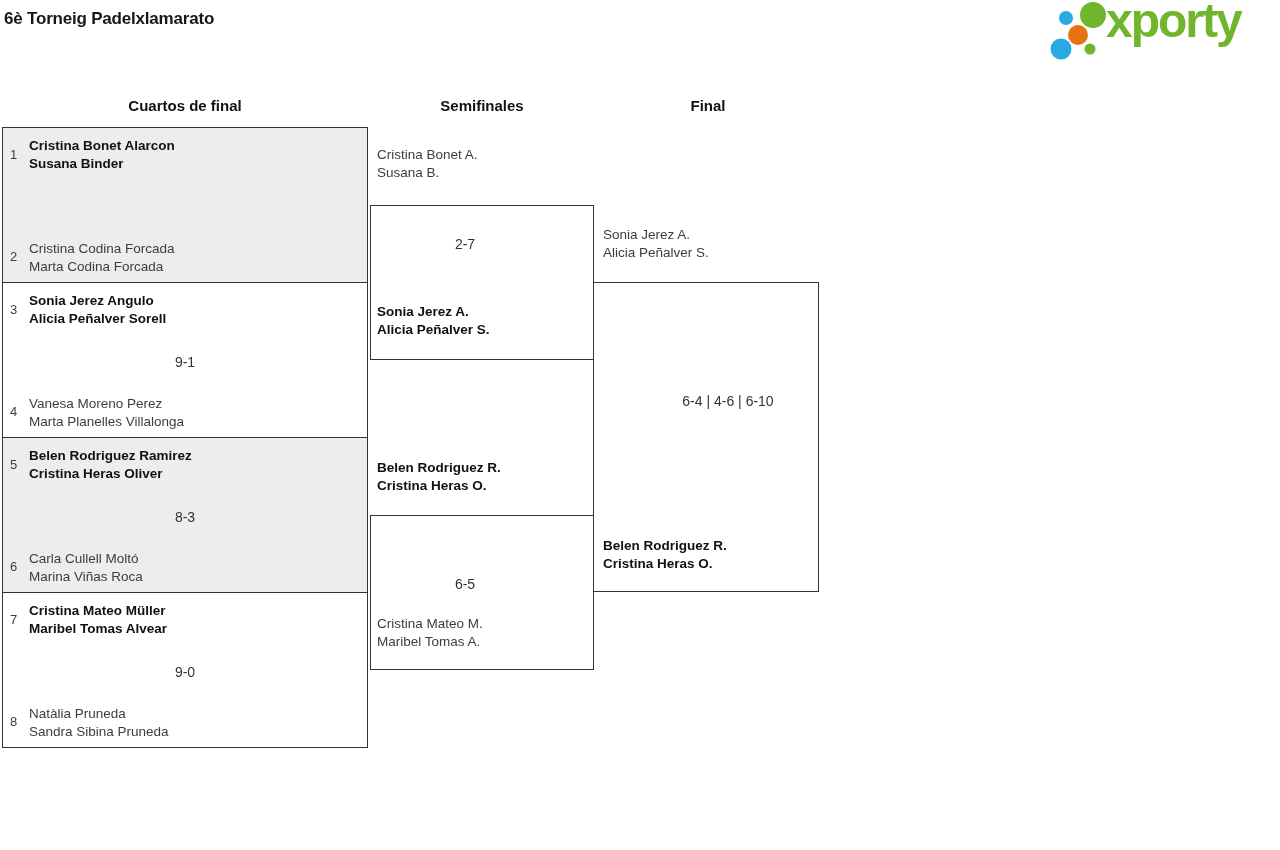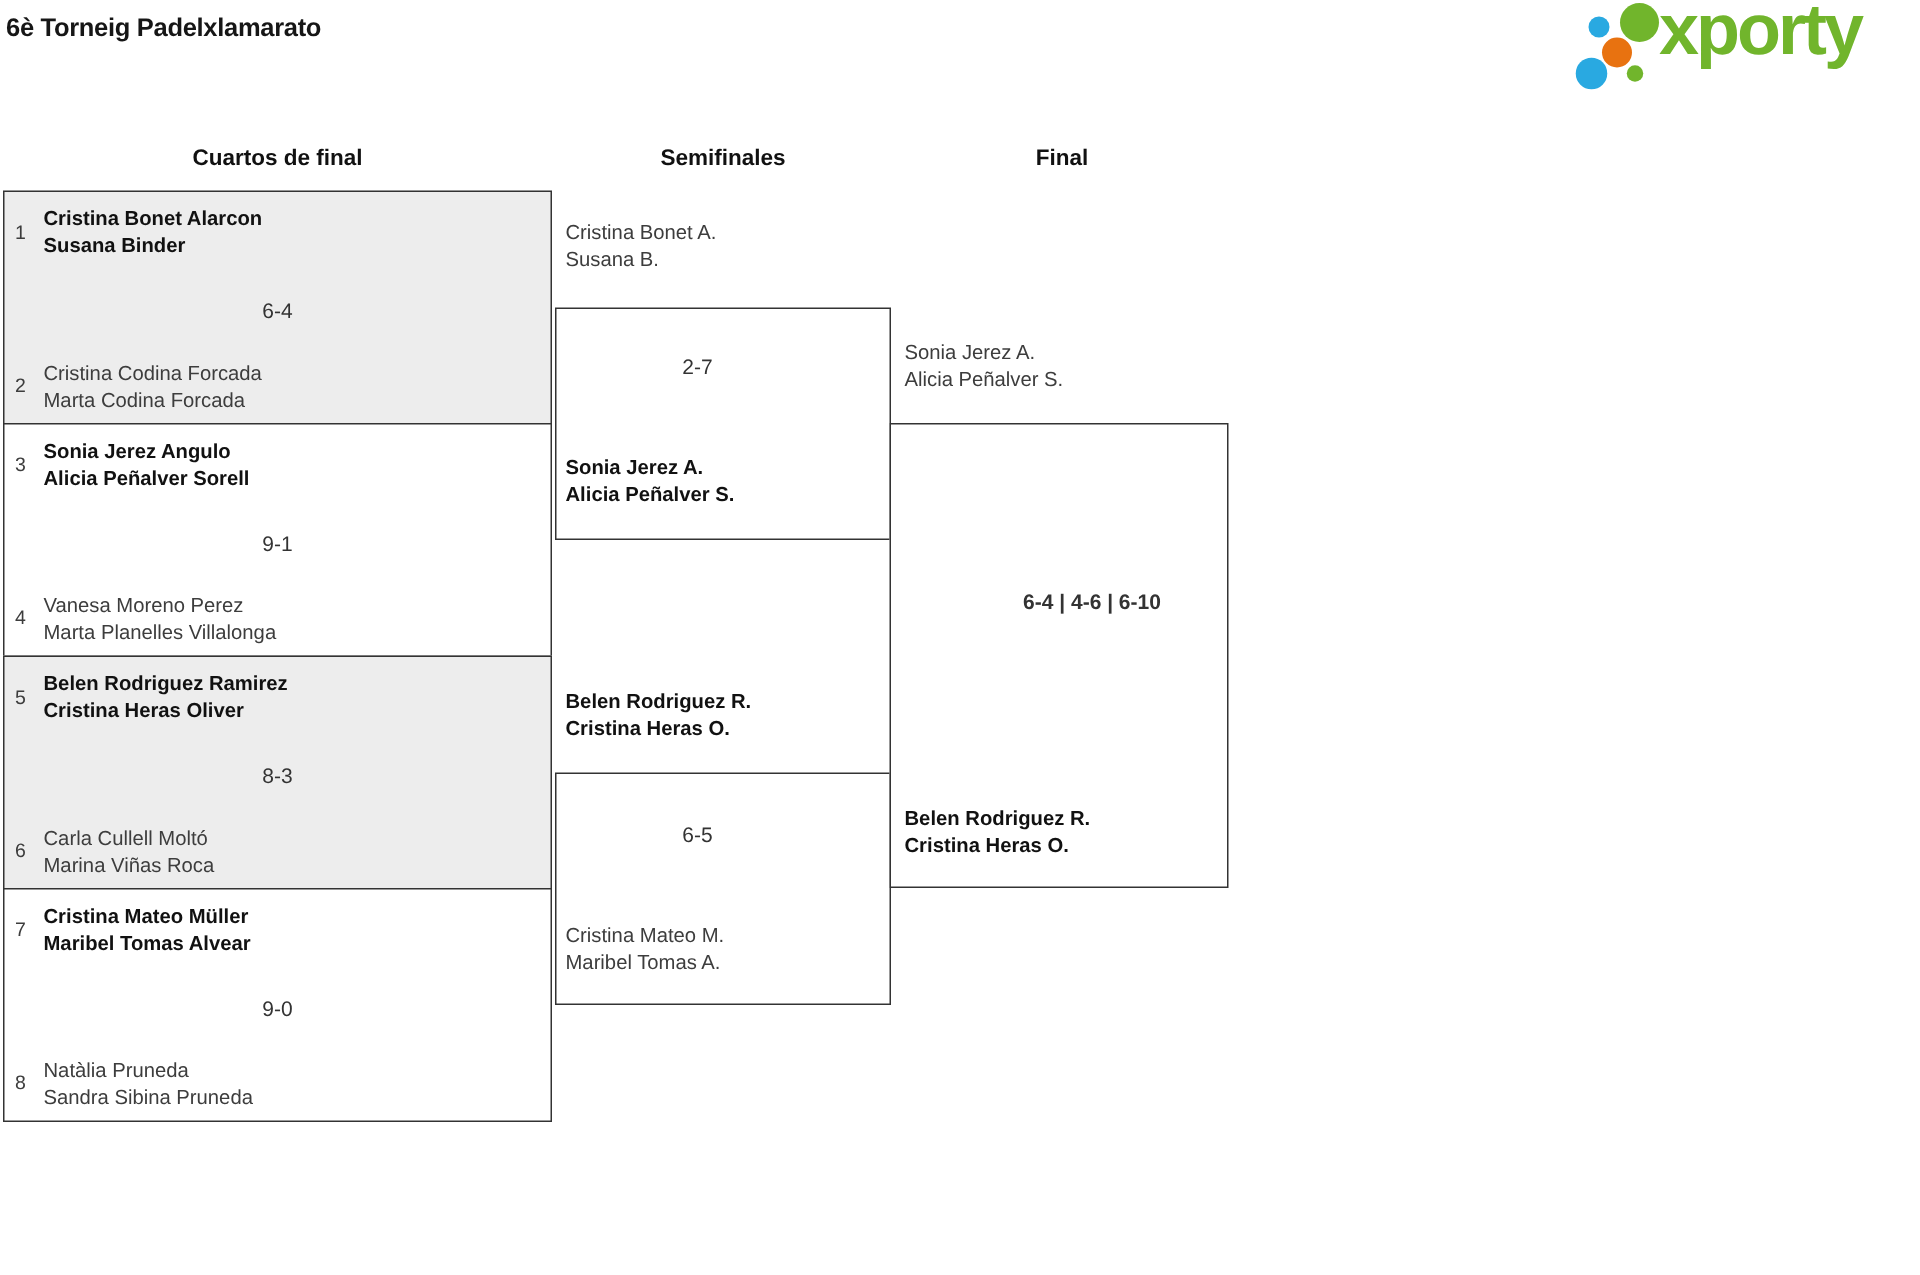--- a/index.html
+++ b/index.html
@@ -35,21 +35,21 @@
   .team.winner { color: #111111; font-weight: 700; }
   .qf .team { position: absolute; left: 26px; }
   .qf .t1 { top: 9px; }
   .qf .t2 { top: 112px; }
   .score { position: absolute; text-align: center; font-size: 14px; color: #333333; }
   .qf-score { left: 0; top: 71px; width: 100%; }
   .float { position: absolute; }
   .sf-x { left: 377px; }
   .f-x { left: 603px; }
   .sf-score { left: 370px; width: 190px; }
-  .f-score { left: 593px; width: 270px; font-weight: bold; }
+  .f-score { left: 593px; width: 270px; }
 </style>
 </head>
 <body>
 
 <div class="page">
 
   <div class="title">
     <div>6è Torneig Padelxlamarato</div>
   </div>
 
@@ -67,21 +67,20 @@
   <div class="round-header rh-qf">Cuartos de final</div>
   <div class="round-header rh-sf">Semifinales</div>
   <div class="round-header rh-f">Final</div>
 
   <div class="box qf shaded" style="top:127px">
     <div class="seed" style="top:19px">1</div>
     <div class="team t1 winner">
       <div>Cristina Bonet Alarcon</div>
       <div>Susana Binder</div>
     </div>
-    <div class="score qf-score">6-4</div>
     <div class="seed" style="top:121px">2</div>
     <div class="team t2">
       <div>Cristina Codina Forcada</div>
       <div>Marta Codina Forcada</div>
     </div>
   </div>
 
   <div class="box qf" style="top:282px">
     <div class="seed" style="top:19px">3</div>
     <div class="team t1 winner">
@@ -133,21 +132,21 @@
   <div class="team float sf-x winner" style="top:303px">
     <div>Sonia Jerez A.</div>
     <div>Alicia Peñalver S.</div>
   </div>
 
   <div class="box sf" style="top:515px"></div>
   <div class="team float sf-x winner" style="top:459px">
     <div>Belen Rodriguez R.</div>
     <div>Cristina Heras O.</div>
   </div>
-  <div class="score float sf-score" style="top:548px">6-5</div>
+  <div class="score float sf-score" style="top:576px">6-5</div>
   <div class="team float sf-x" style="top:615px">
     <div>Cristina Mateo M.</div>
     <div>Maribel Tomas A.</div>
   </div>
 
   <div class="box final-box" style="top:282px"></div>
   <div class="team float f-x" style="top:226px">
     <div>Sonia Jerez A.</div>
     <div>Alicia Peñalver S.</div>
   </div>

